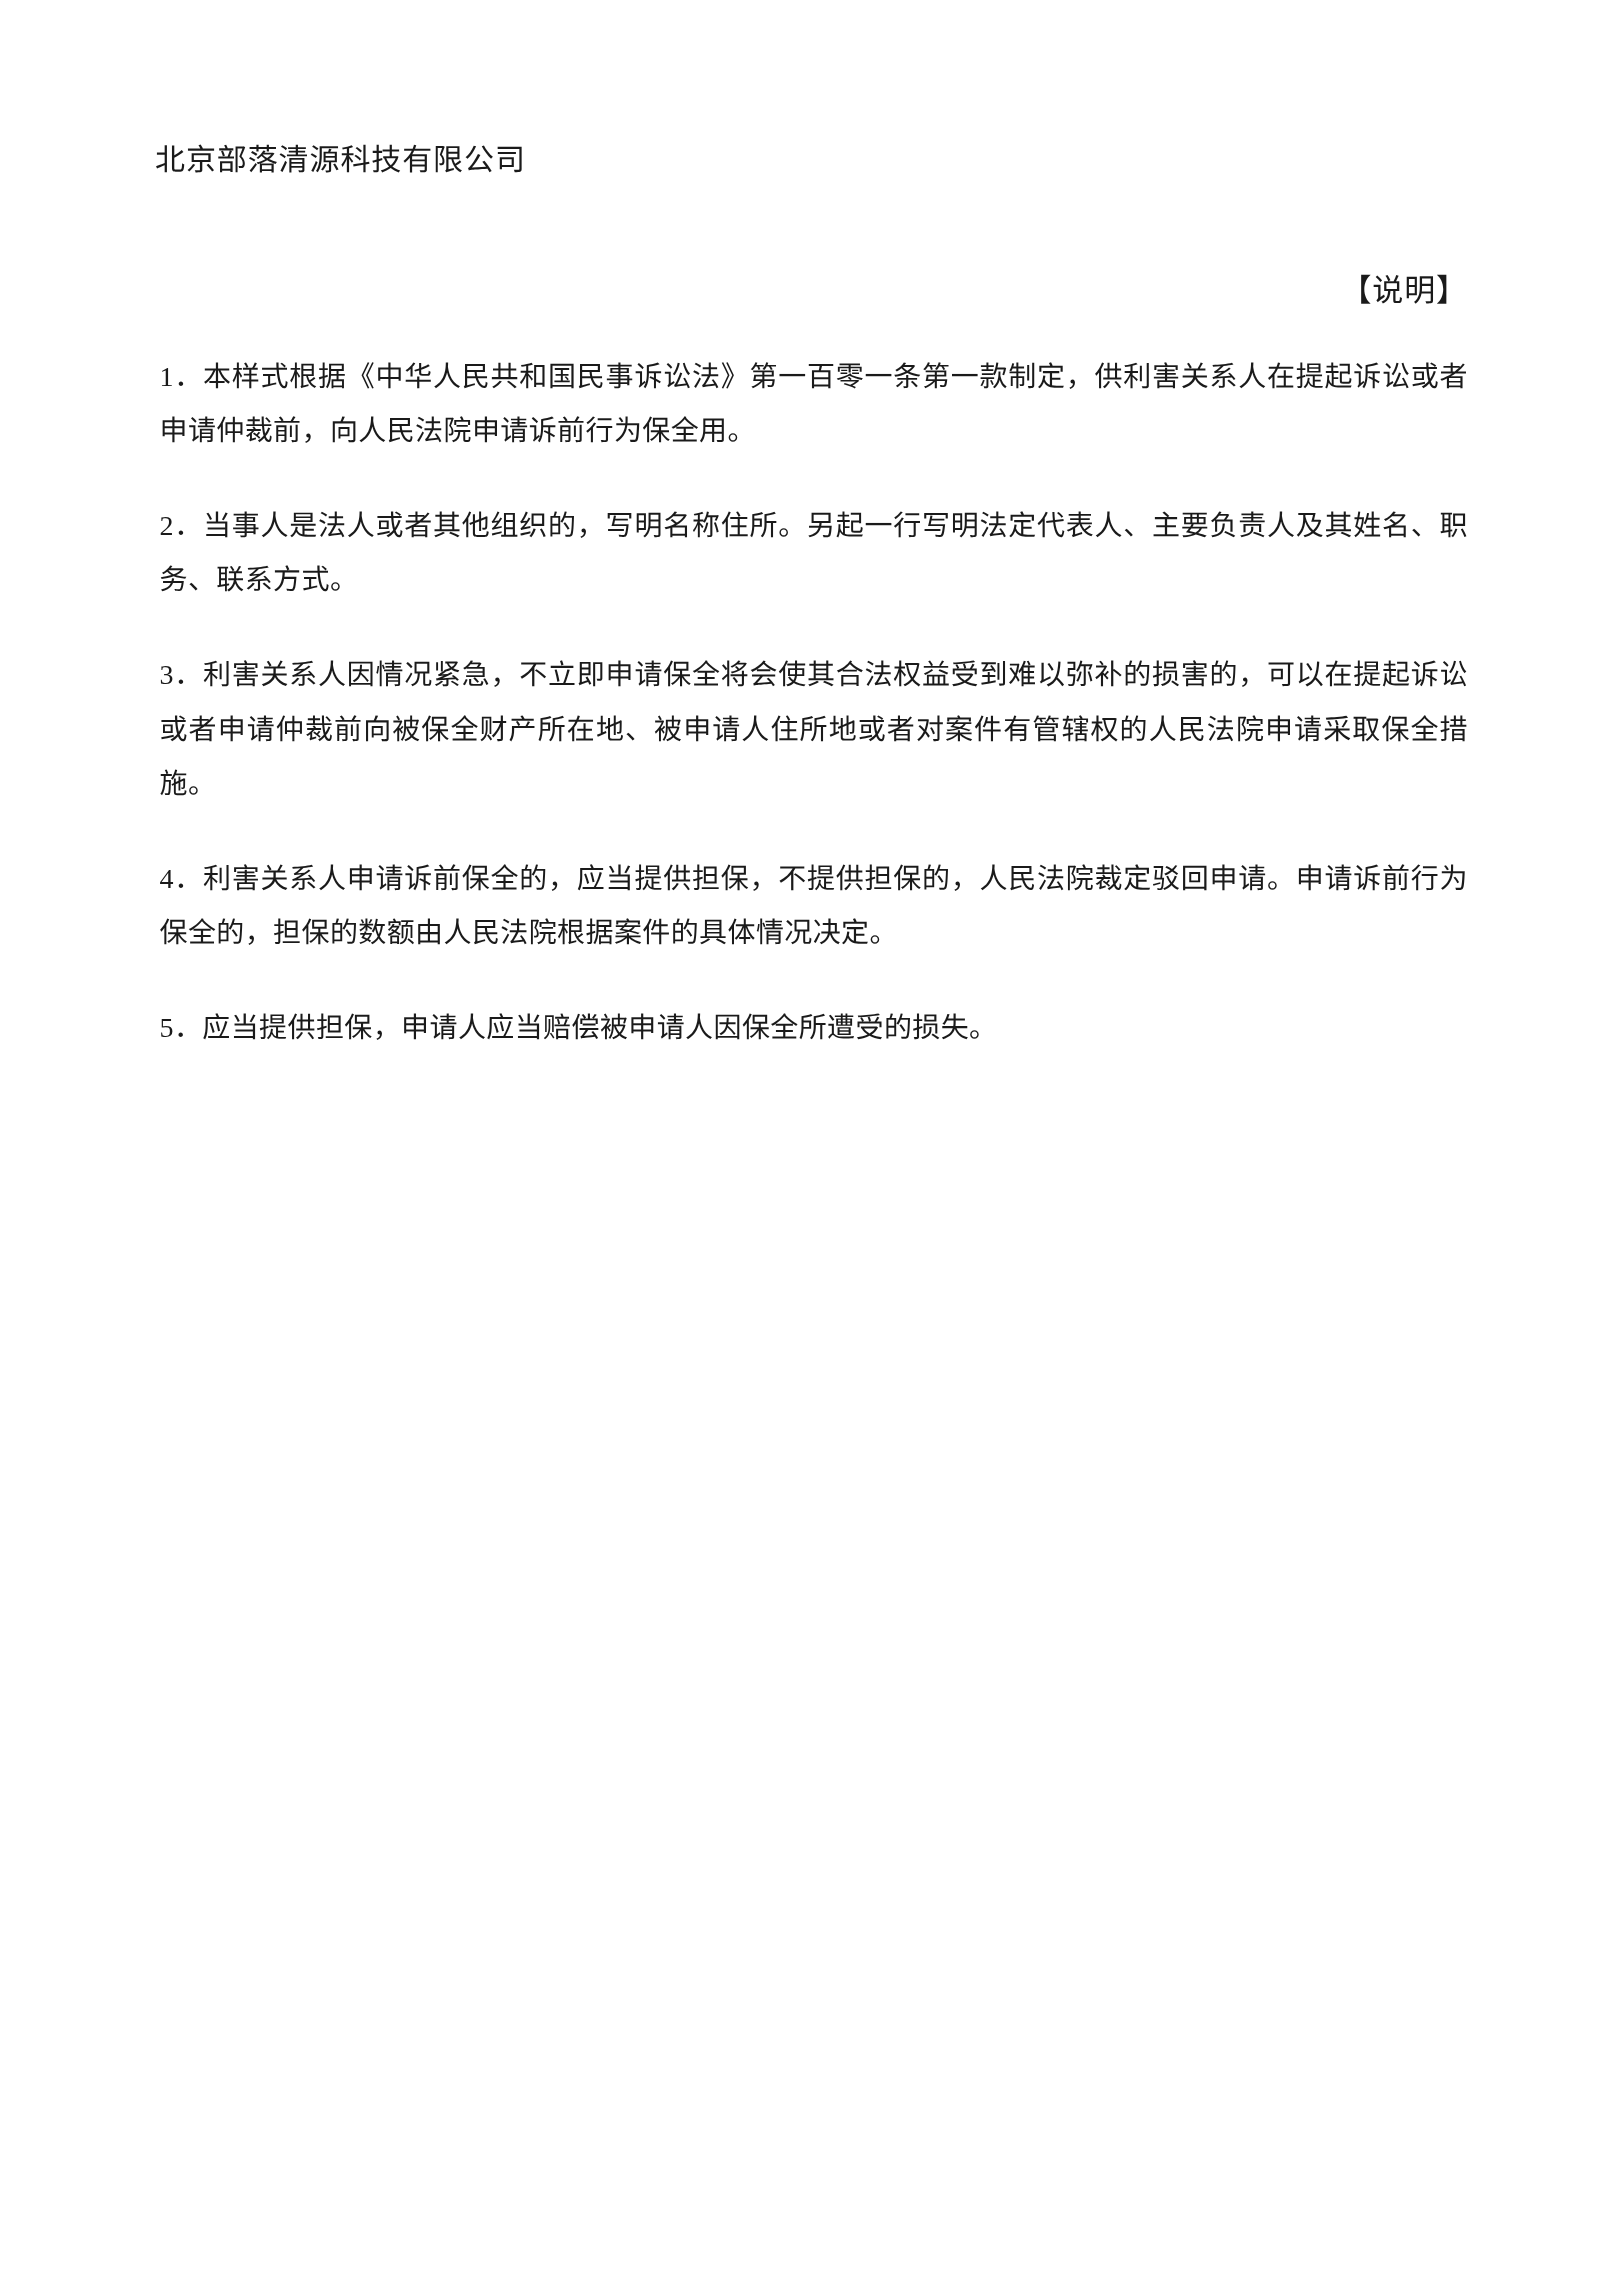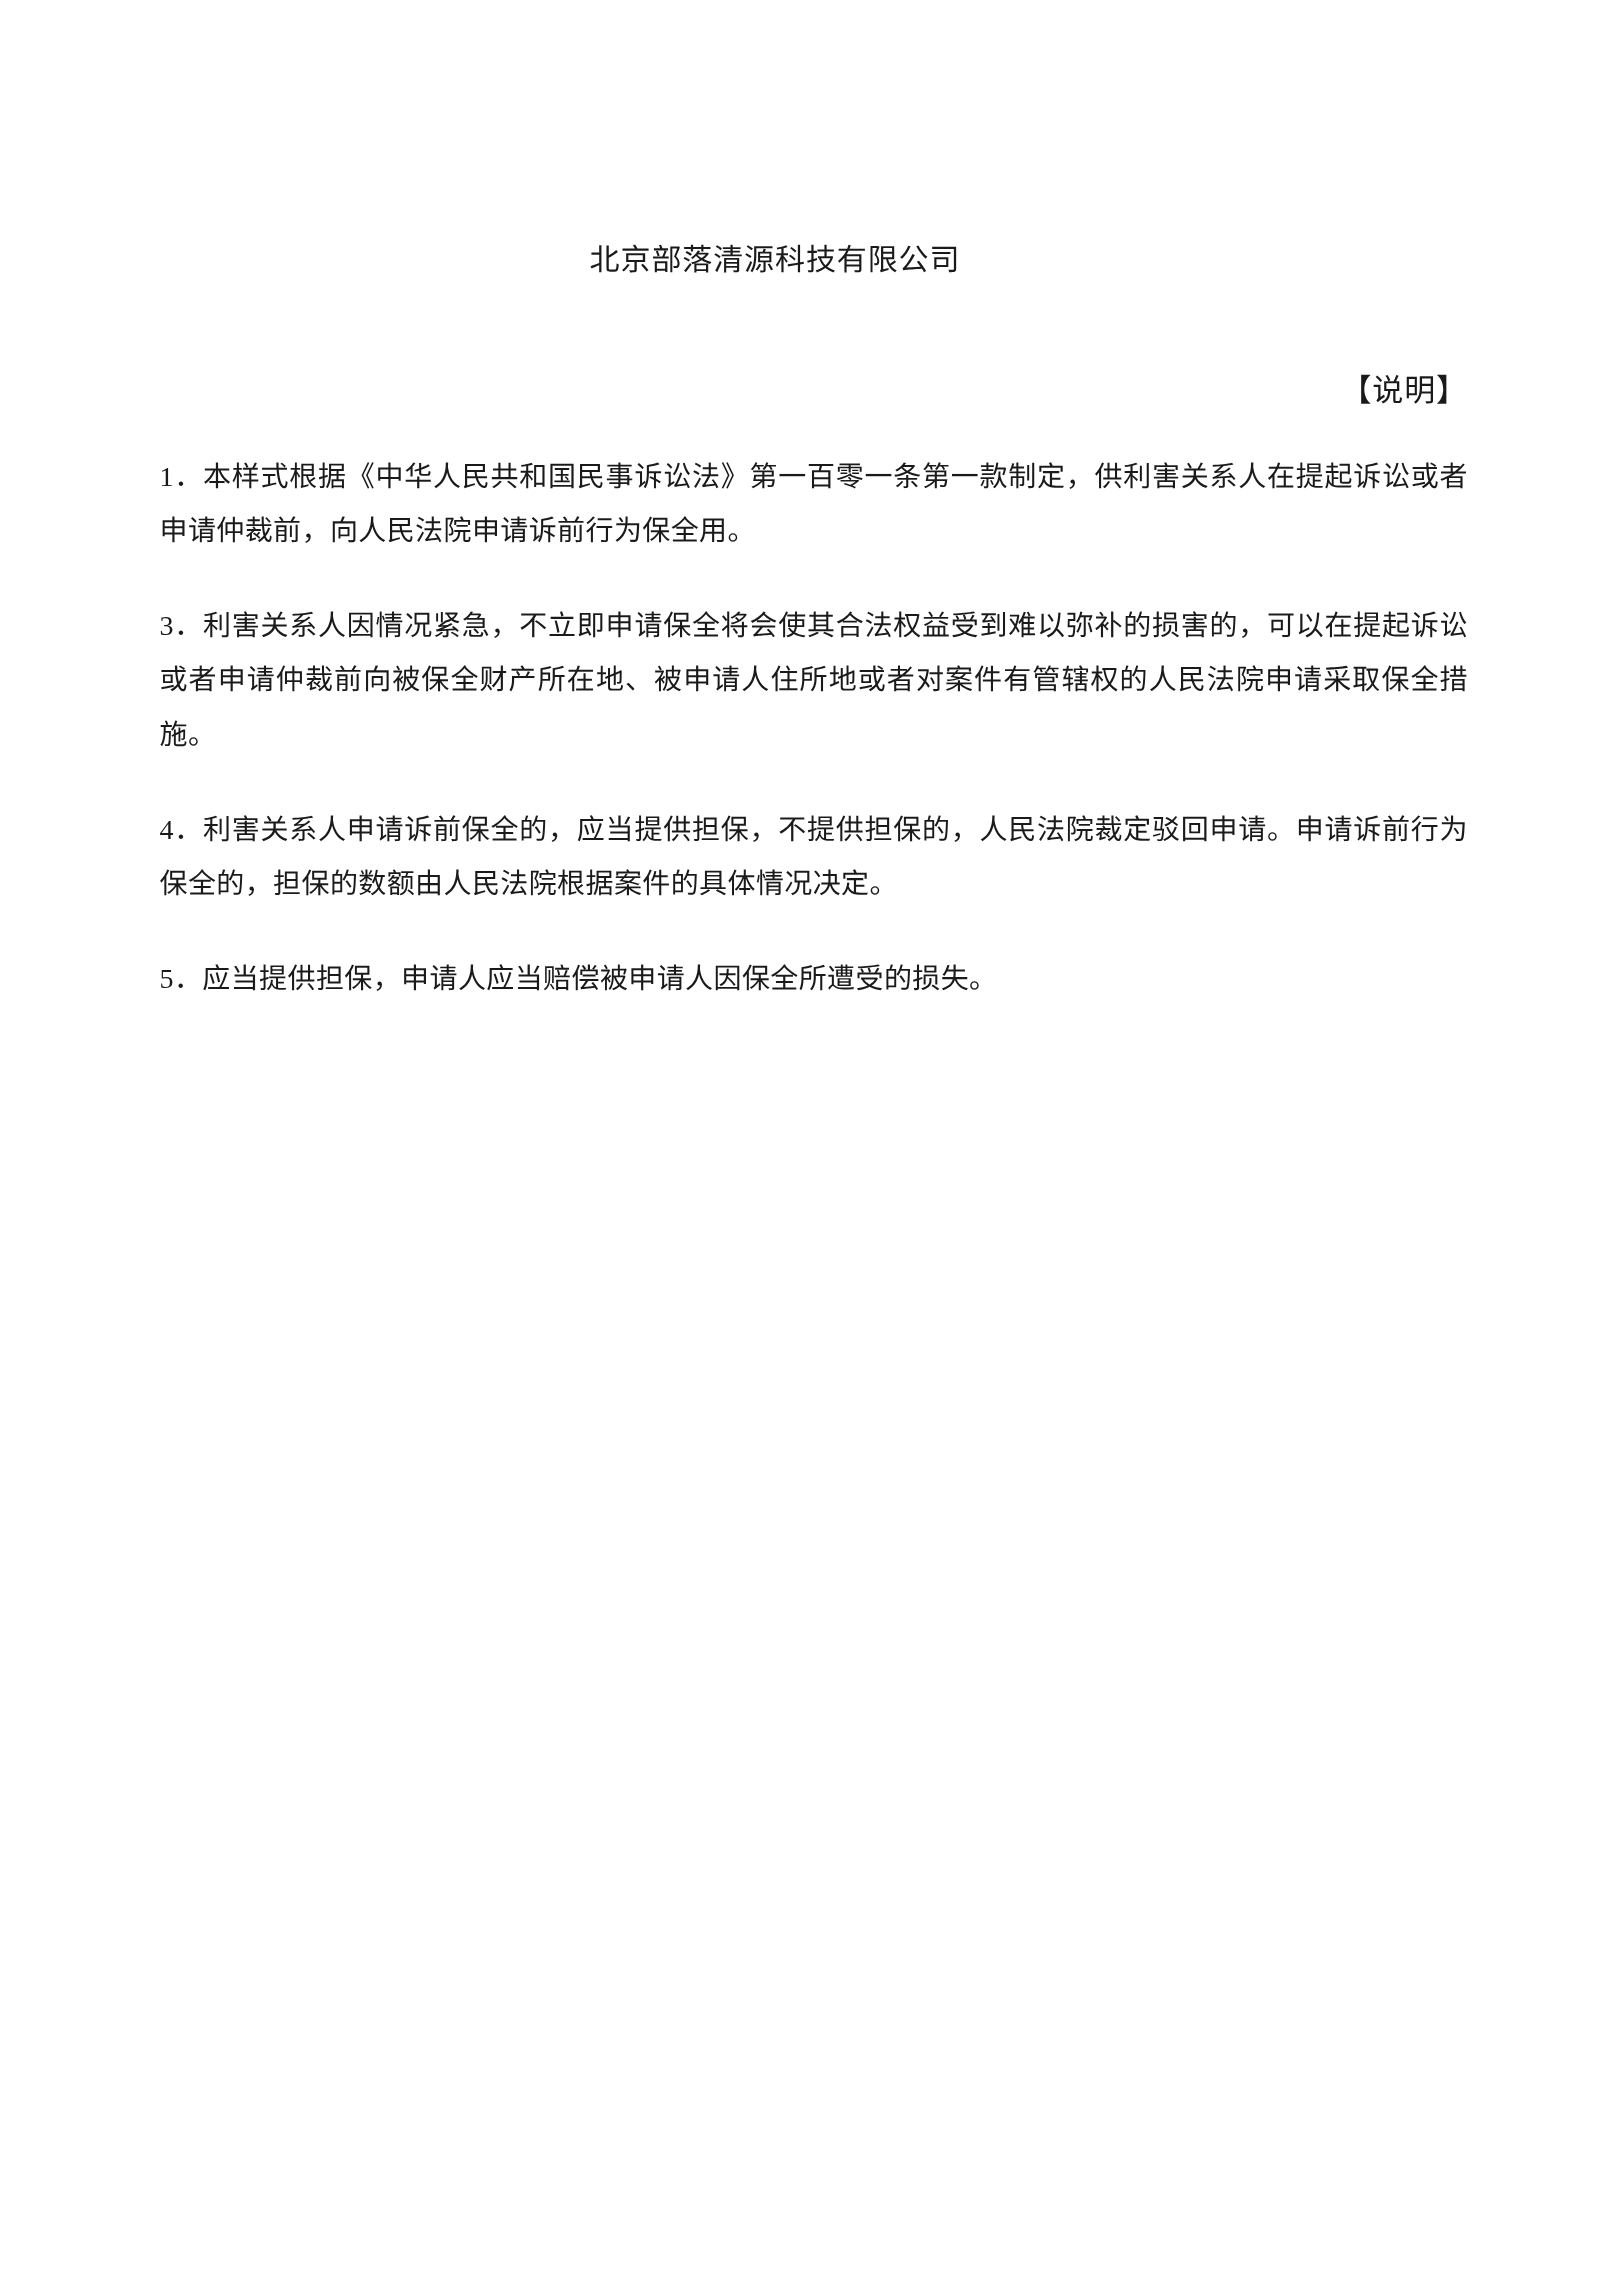--- a/index.html
+++ b/index.html
@@ -14,22 +14,21 @@
   .page {
     position: relative;
     width: 1623px;
     height: 2294px;
     margin: 0 auto;
     background: #ffffff;
     box-sizing: border-box;
     padding: 136px 155px 0 155px;
   }
   .signature-block {
-    margin-top: 100px;
-    text-align: center;
+    text-align: left;
     padding-right: 73px;
   }
   .signature-line {
     font-size: 30px;
     line-height: 1.62;
     letter-spacing: 0.9px;
     white-space: nowrap;
   }
   .notes-title {
     margin-top: 80px;
@@ -59,20 +58,23 @@
   <div class="signature-block">
     <div class="signature-line">北京部落清源科技有限公司</div>
   </div>
 
   <div class="notes-title">【说明】</div>
 
   <div class="note">
     <span class="num">1．</span><span>本样式根据《中华人民共和国民事诉讼法》第一百零一条第一款制定，供利害关系人在提起诉讼或者申请仲裁前，向人民法院申请诉前行为保全用。</span>
   </div>
 
+  <div class="note">
+    <span class="num">2．</span><span>当事人是法人或者其他组织的，写明名称住所。另起一行写明法定代表人、主要负责人及其姓名、职务、联系方式。</span>
+  </div>
 
   <div class="note">
     <span class="num">3．</span><span>利害关系人因情况紧急，不立即申请保全将会使其合法权益受到难以弥补的损害的，可以在提起诉讼或者申请仲裁前向被保全财产所在地、被申请人住所地或者对案件有管辖权的人民法院申请采取保全措施。</span>
   </div>
 
   <div class="note">
     <span class="num">4．</span><span>利害关系人申请诉前保全的，应当提供担保，不提供担保的，人民法院裁定驳回申请。申请诉前行为保全的，担保的数额由人民法院根据案件的具体情况决定。</span>
   </div>
 
   <div class="note">

